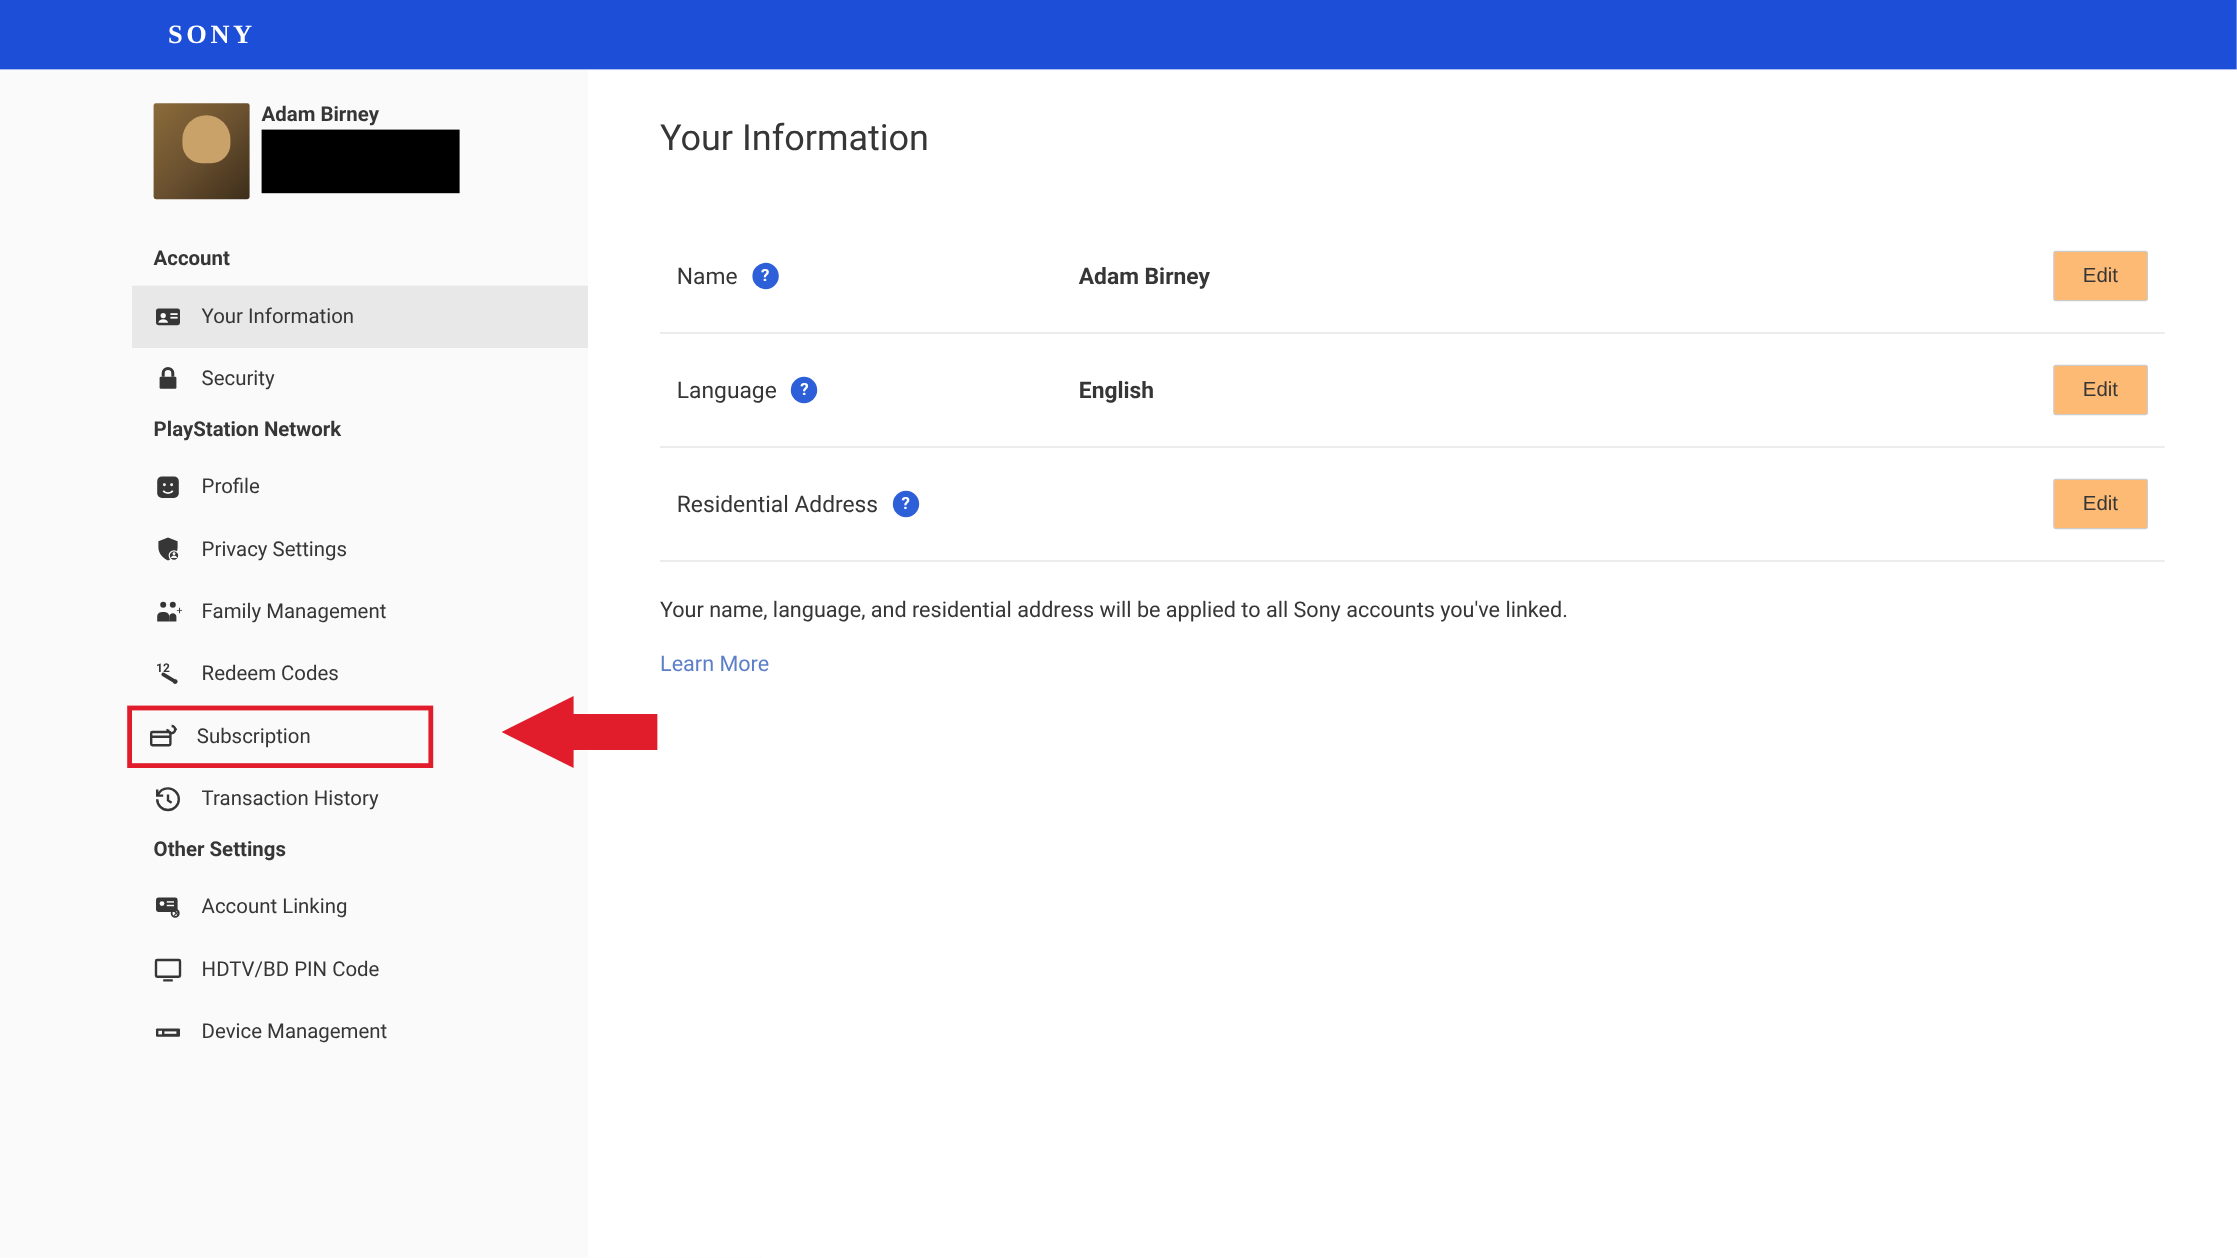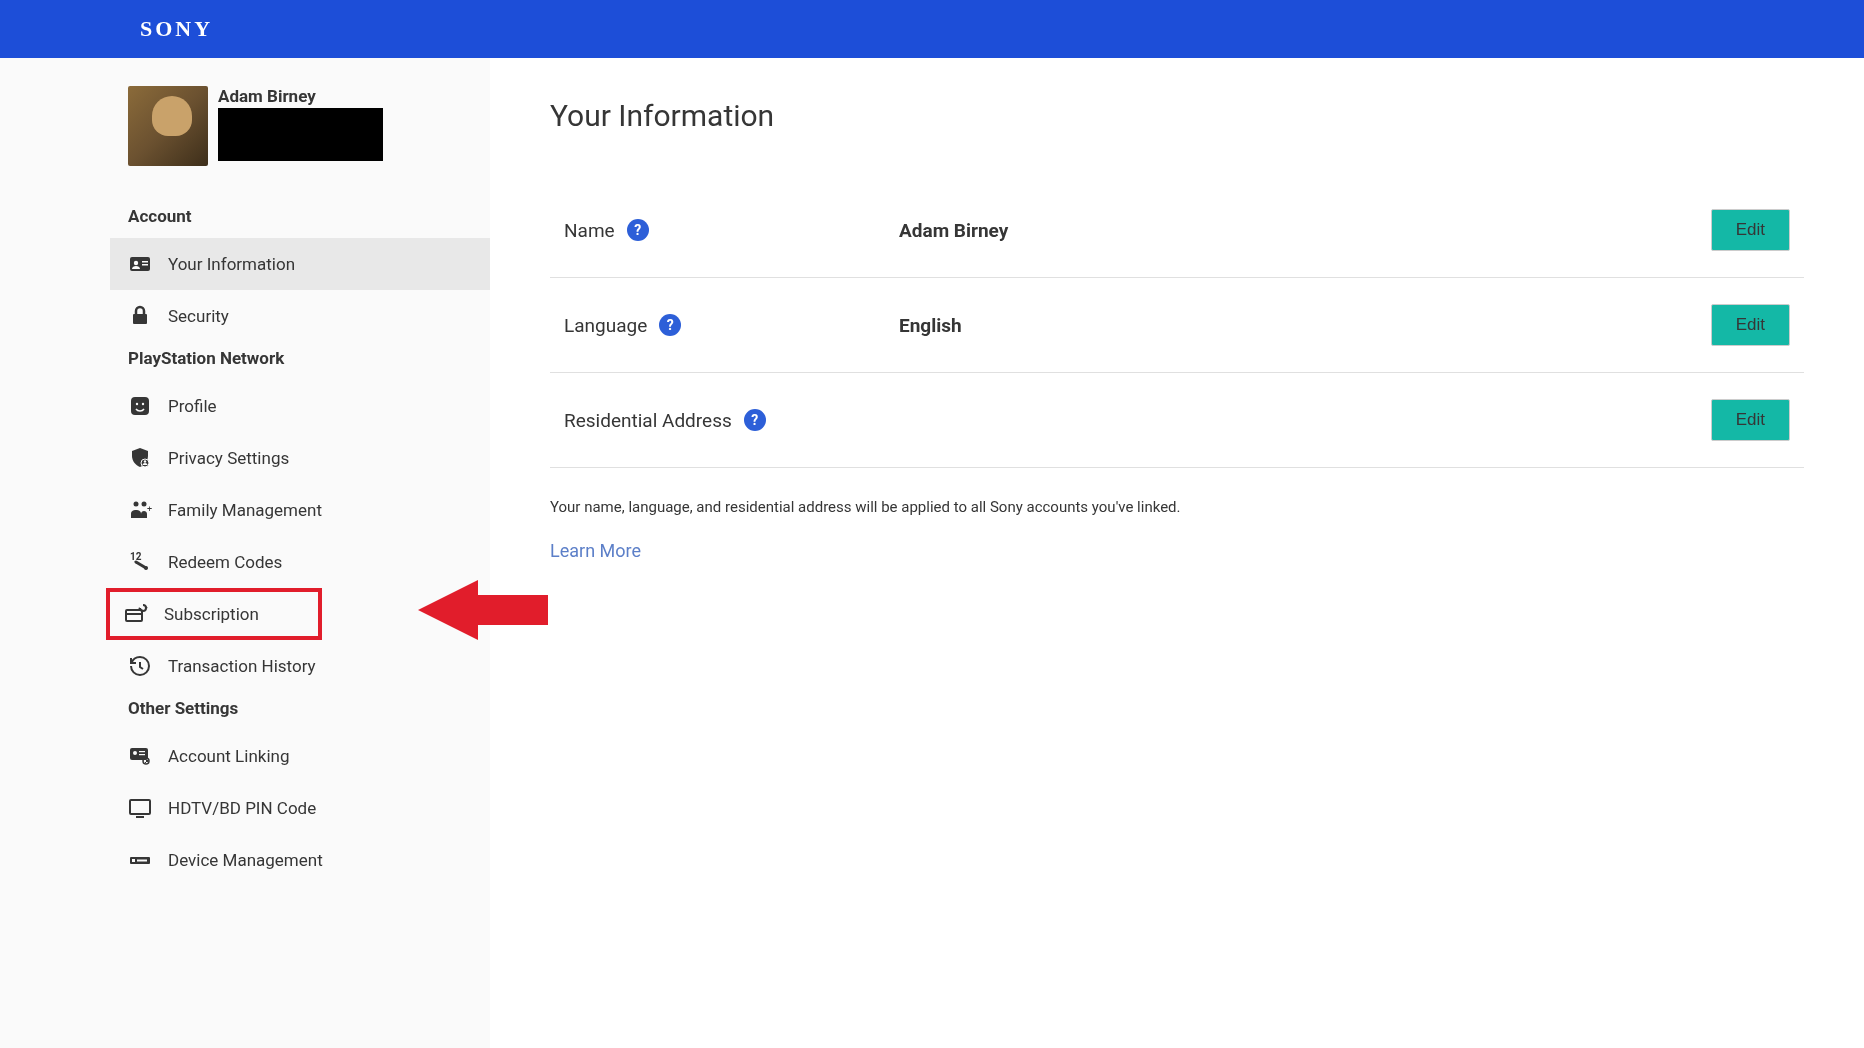--- a/index.html
+++ b/index.html
@@ -17,33 +17,33 @@
 .profile-text { display: flex; flex-direction: column; }
 .profile-name { font-weight: bold; font-size: 17px; color: #363636; }
 .redacted { background: #000; width: 165px; height: 53px; margin-top: 2px; }
 
 .section-heading { font-size: 17px; font-weight: 700; color: #363636; margin-top: 6px; margin-bottom: 12px; }
 
 .nav-item { display: flex; align-items: center; gap: 16px; padding: 14px 18px; font-size: 17px; color: #363636; cursor: pointer; margin-left: -18px; margin-right: 0; }
 .nav-item.active { background: #e8e8e8; }
 .nav-icon { width: 24px; height: 24px; display: inline-flex; align-items: center; justify-content: center; flex-shrink: 0; }
 
-.highlighted { border: 4px solid #e11d2b; margin-left: -22px; padding: 10px 14px; width: 216px; }
+.highlighted { border: 4px solid #e11d2b; margin-left: -22px; padding: 10px 14px; width: 255px; }
 
 .main { flex: 1; background: #fff; padding: 40px 60px; min-height: calc(100vh - 58px); }
 .page-title { font-size: 30px; font-weight: 400; color: #363636; margin-bottom: 50px; }
 
 .info-row { display: flex; align-items: center; padding: 26px 14px; border-bottom: 1px solid #e0e0e0; gap: 35px; }
 .info-label-wrap { width: 300px; display: flex; align-items: center; gap: 12px; }
 .info-label { font-size: 19px; color: #363636; }
 .help-icon { width: 22px; height: 22px; border-radius: 50%; background: #2d5fd8; color: #fff; display: inline-flex; align-items: center; justify-content: center; font-size: 14px; font-weight: bold; }
 .info-value { flex: 1; font-size: 19px; font-weight: 700; color: #363636; }
-.edit-btn { background: #14b8a6; border: 1px solid #ccc; padding: 10px 24px; font-size: 17px; color: #363636; cursor: pointer; border-radius: 2px; }
-
-.info-note { font-size: 15px; color: #363636; margin-top: 30px; }
+.edit-btn { background: #fdba74; border: 1px solid #ccc; padding: 10px 24px; font-size: 17px; color: #363636; cursor: pointer; border-radius: 2px; }
+
+.info-note { font-size: 18px; color: #363636; margin-top: 30px; }
 .learn-more { color: #5c7fc8; font-size: 18px; margin-top: 24px; display: inline-block; cursor: pointer; }
 
 .arrow-container { position: relative; }
 .red-arrow { position: absolute; left: 290px; top: -8px; pointer-events: none; }
 
 svg { display: block; }
 </style>
 </head>
 <body>
 

